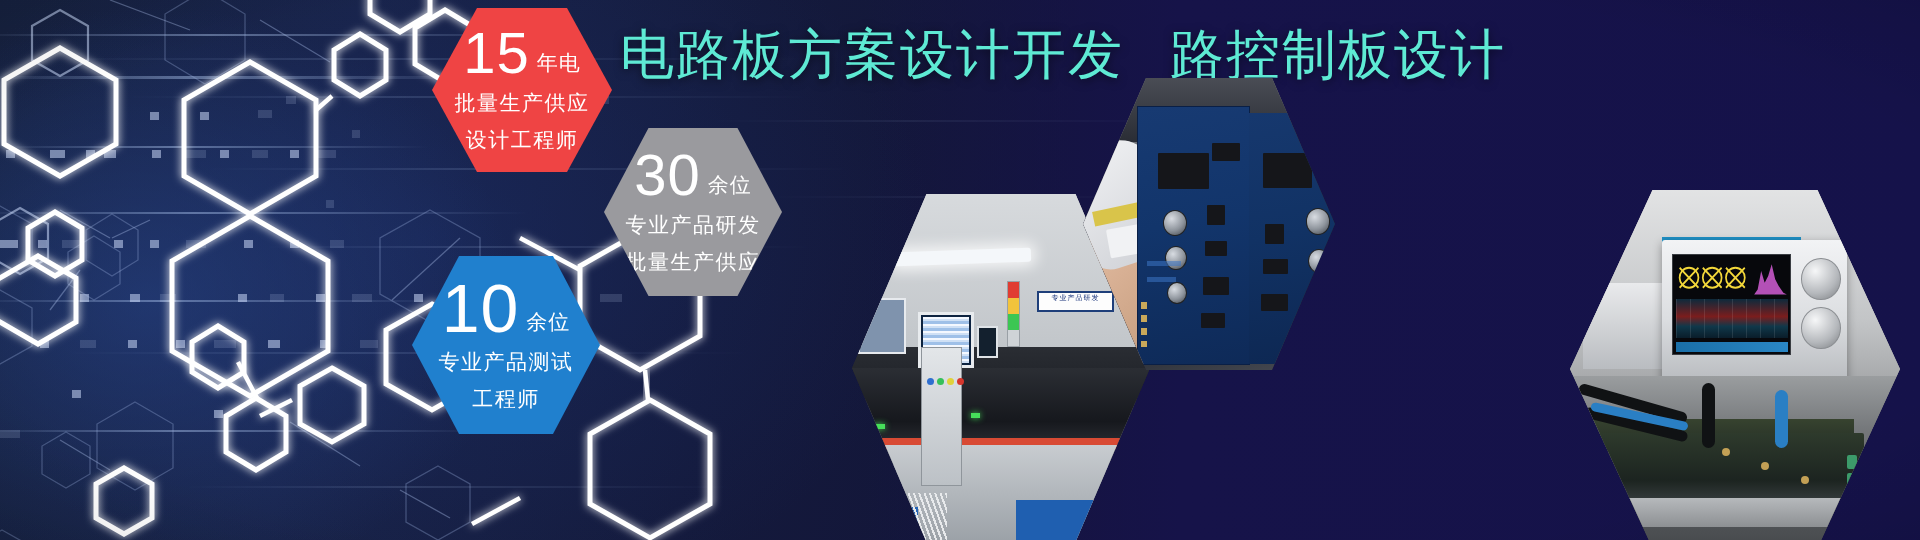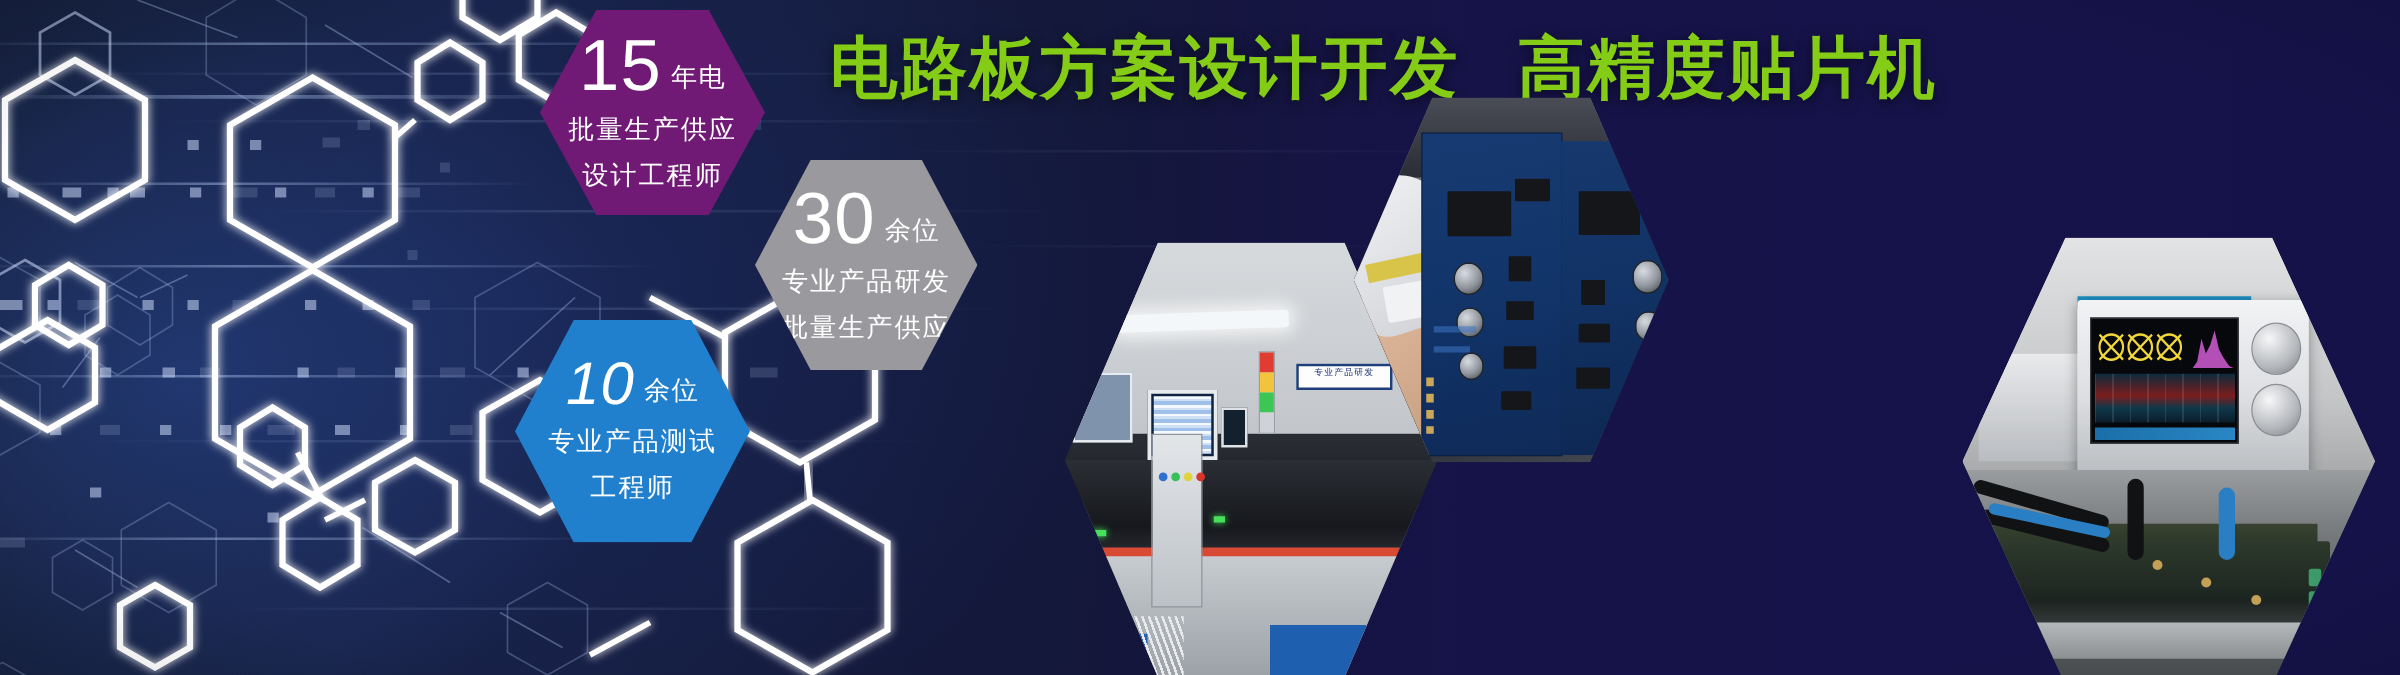--- a/index.html
+++ b/index.html
@@ -91,34 +91,33 @@
   #stat-gray{
     left:604px; top:128px; width:178px; height:168px;
     background:#9a9a9e;
   }
   #stat-blue{
     left:412px; top:256px; width:188px; height:178px;
     background:#2080ce;
   }
   #stat-purple .bignum{font-size:58px;}
   #stat-gray  .bignum{font-size:58px;}
-  #stat-blue  .bignum{font-size:48px;font-style:italic;}
+  #stat-blue  .bignum{font-size:68px;}
 
   
   .headline{
     position:absolute; left:620px; top:19px;
     display:flex; align-items:center;
-    color:#84cc16;
+    color:#5eead4;
     font-size:54px;
-    font-weight:700;
+    font-weight:400;
     letter-spacing:2px;
     white-space:nowrap;
     text-shadow:0 2px 10px rgba(0,0,0,.55);
     font-family:"Liberation Sans","DejaVu Sans",sans-serif;
-    margin-left:44px;
   }
   .headline .gap{ display:inline-block; width:46px; }
 
   
   .photo{
     position:absolute;
     clip-path: polygon(25% 0%, 75% 0%, 100% 50%, 75% 100%, 25% 100%, 0% 50%);
     overflow:hidden;
     background:#223;
   }
@@ -348,24 +347,24 @@
       <line class="ln-bright" x1="685" y1="400" x2="688" y2="430"></line>
       <line class="ln-bright" x1="512" y1="554" x2="560" y2="528"></line>
     </svg>
   </div>
 
   <div class="bg-vign"></div>
 
   <div class="headline">
     <span>电路板方案设计开发</span>
     <span class="gap"></span>
-    <span>高精度贴片机</span>
-  </div>
-
-  <div class="stat" id="stat-purple" style="background: #701a75;">
+    <span>路控制板设计</span>
+  </div>
+
+  <div class="stat" id="stat-purple" style="background: #ef4444;">
     <div class="row1">
       <span class="bignum">15</span>
       <span class="unit">年电</span>
     </div>
     <div class="line">批量生产供应</div>
     <div class="line">设计工程师</div>
   </div>
 
   <div class="stat" id="stat-gray" style="background: rgb(154, 154, 158);">
     <div class="row1">

